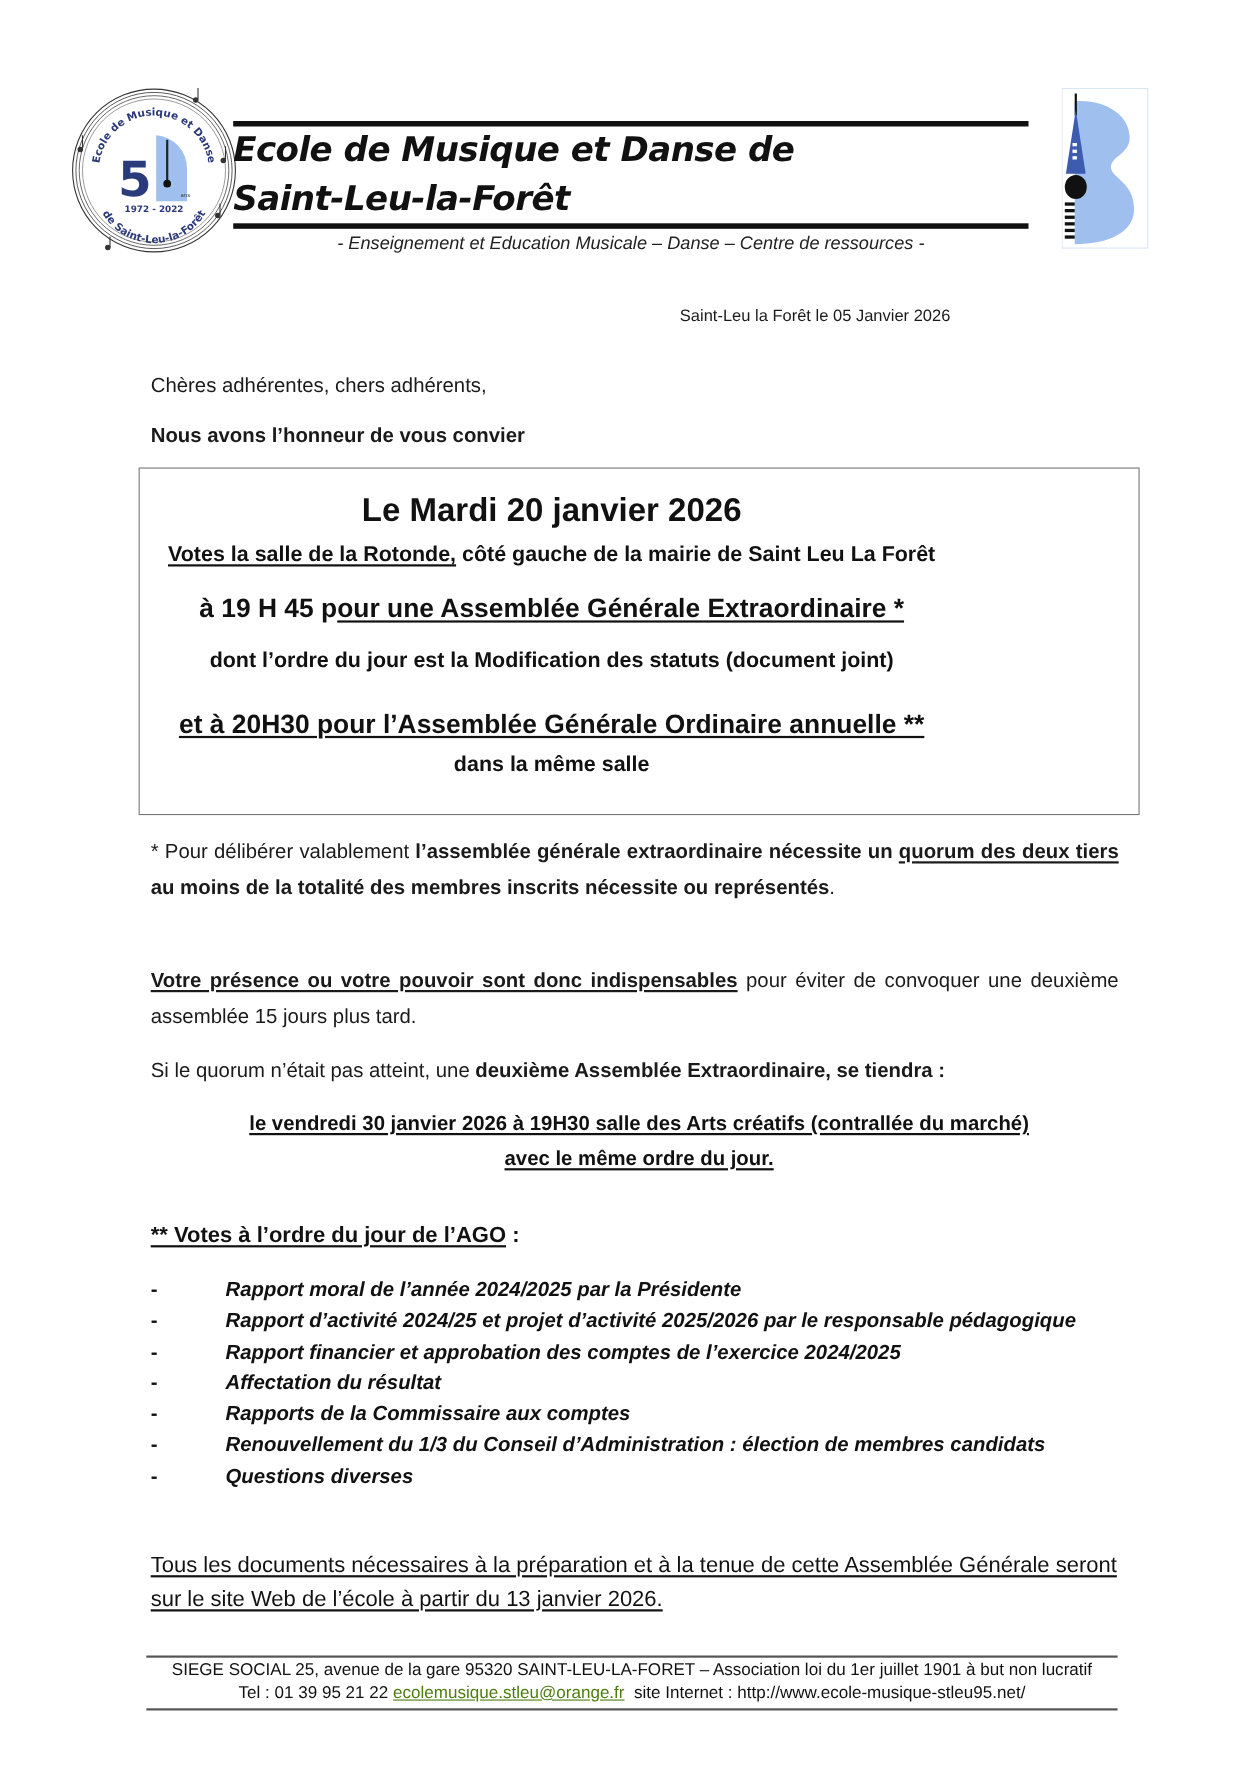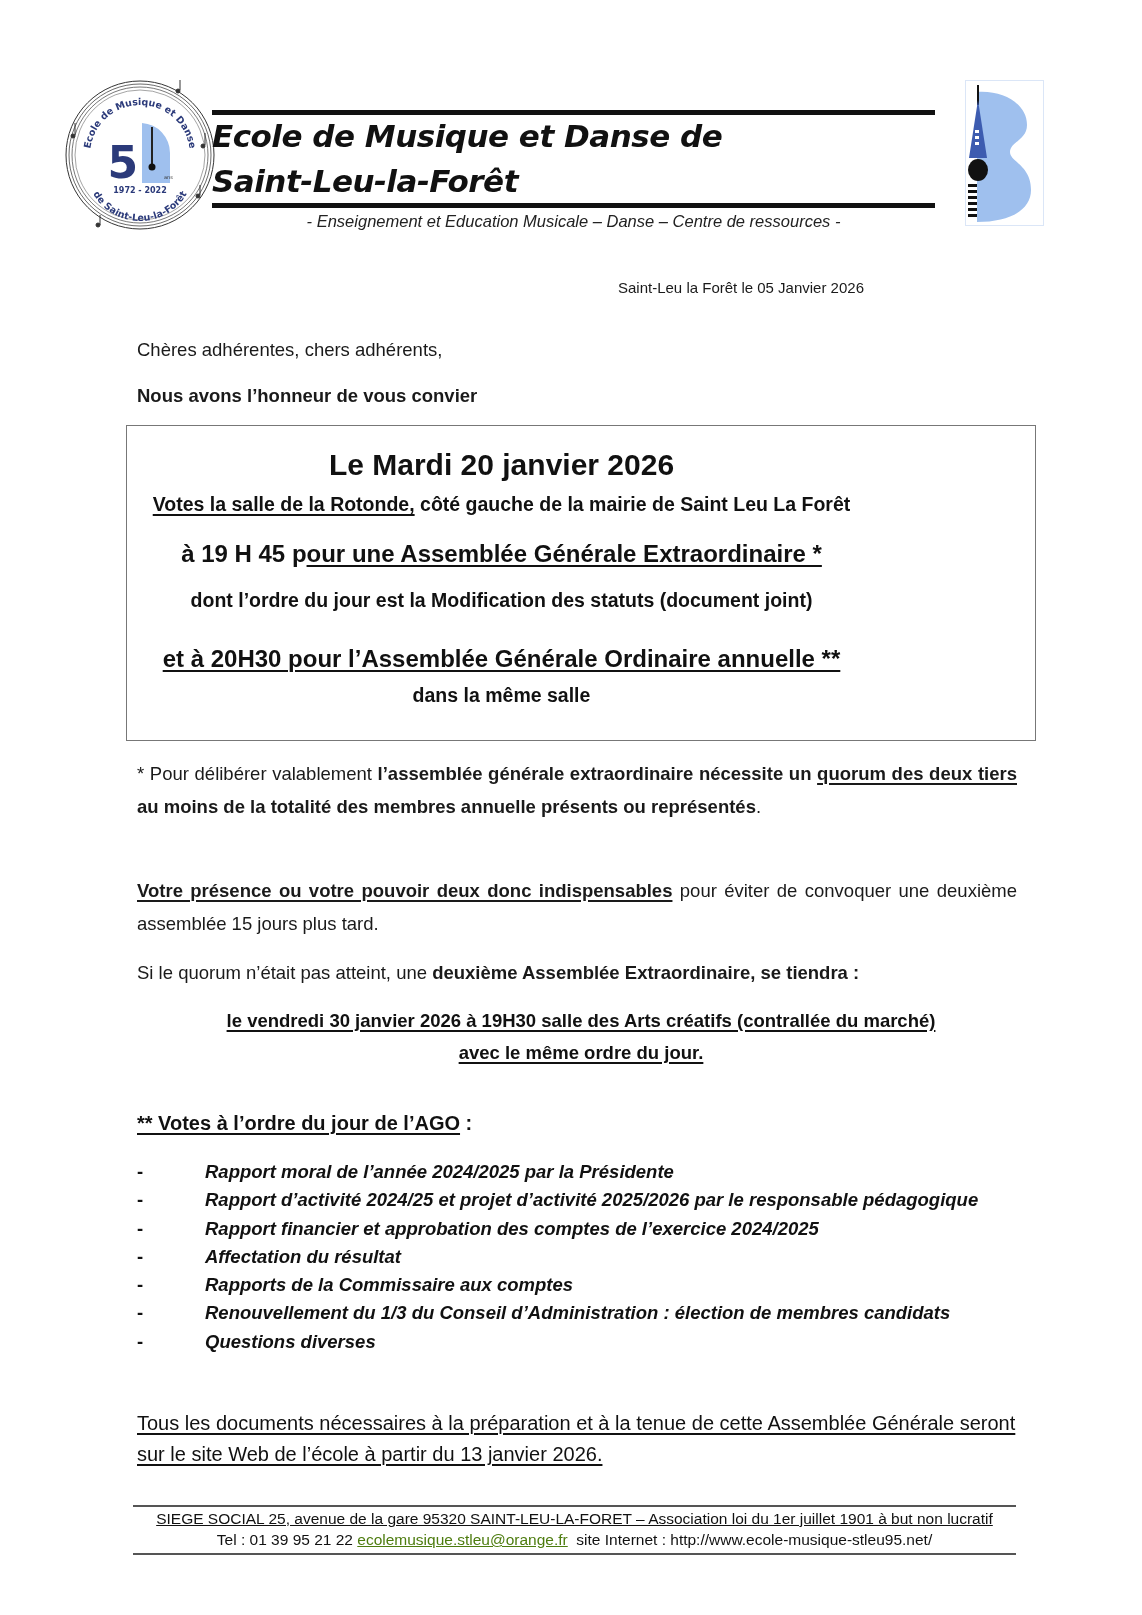--- a/index.html
+++ b/index.html
@@ -65,21 +65,21 @@
     .ago-item .txt { flex: 1; font-weight: bold; font-style: italic; text-align: justify; }
 
     .final { left: 137px; top: 1408px; width: 880px; font-size: 20px; line-height: 31px; }
     .final span { text-decoration: underline; text-underline-offset: 3px; }
 
     
     .ft-line { left: 133px; width: 883px; height: 2px; background: #555; }
     .ft-line.t { top: 1505px; }
     .ft-line.b { top: 1553px; }
     .ft-text { left: 133px; width: 883px; text-align: center; font-size: 15.5px; color: #111; line-height: 21px; }
-    .ft1 { top: 1508px; text-decoration: underline; }
+    .ft1 { top: 1508px; }
     .ft2 { top: 1529px; }
     .ft2 a { color: #4d7c0f; text-decoration: underline; }
   </style>
 </head>
 <body>
 
 <div class="abs logo-left">
   <svg width="160" height="160" viewBox="0 0 160 160">
     <defs>
       <path id="arcTop" d="M 30 80 A 50 50 0 0 1 130 80"></path>
@@ -155,25 +155,25 @@
 <div class="abs box-line b3">
   <span>à 19 H 45 p</span><span class="u">our une Assemblée Générale Extraordinaire *</span>
 </div>
 <div class="abs box-line b4">dont l’ordre du jour est la Modification des statuts (document joint)</div>
 <div class="abs box-line b5">
   <span class="u">et à 20H30 pour l’Assemblée Générale Ordinaire annuelle **</span>
 </div>
 <div class="abs box-line b6">dans la même salle</div>
 
 <div class="abs para p1">
-  <span>* Pour délibérer valablement </span><b>l’assemblée générale extraordinaire nécessite un </b><b class="u">quorum des deux tiers </b><b>au moins de la totalité des membres annuelle présents ou représentés</b><span>.</span>
+  <span>* Pour délibérer valablement </span><b>l’assemblée générale extraordinaire nécessite un </b><b class="u">quorum des deux tiers </b><b>au moins de la totalité des membres inscrits nécessite ou représentés</b><span>.</span>
 </div>
 
 <div class="abs para p2">
-  <b class="u">Votre présence ou votre pouvoir deux donc indispensables</b><span> pour éviter de convoquer une deuxième assemblée 15 jours plus tard.</span>
+  <b class="u">Votre présence ou votre pouvoir sont donc indispensables</b><span> pour éviter de convoquer une deuxième assemblée 15 jours plus tard.</span>
 </div>
 
 <div class="abs para p3">
   <span>Si le quorum n’était pas atteint, une </span><b>deuxième Assemblée Extraordinaire, se tiendra :</b>
 </div>
 
 <div class="abs center-bold c1">
   <span class="u">le vendredi 30 janvier 2026 à 19H30 salle des Arts créatifs (contrallée du marché)</span>
 </div>
 <div class="abs center-bold c2">

